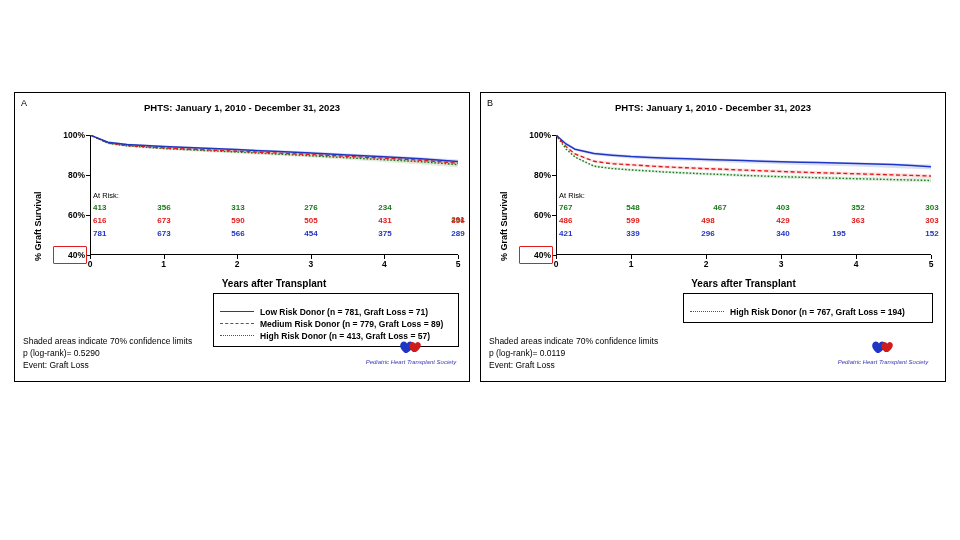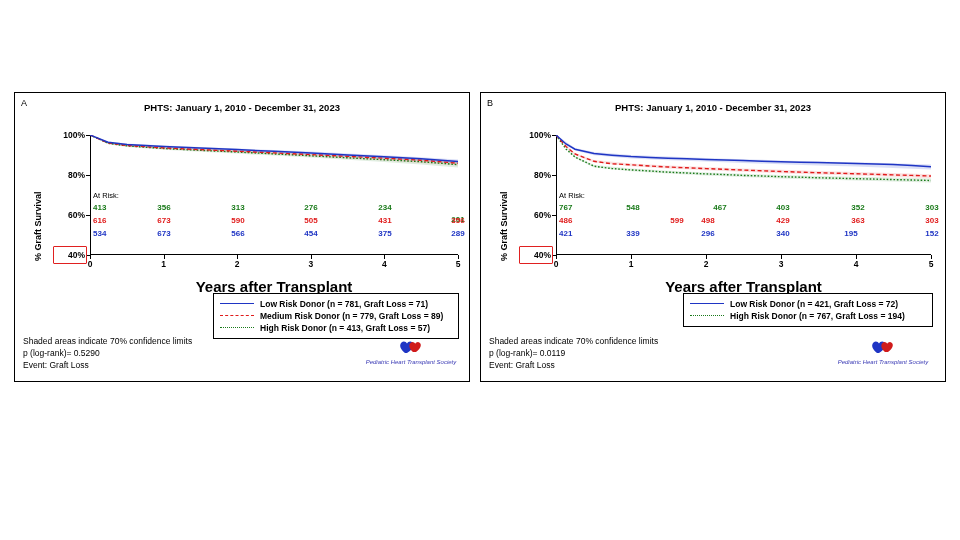--- a/index.html
+++ b/index.html
@@ -33,21 +33,21 @@
 
   .ylabel{
     position:absolute;
     transform:rotate(-90deg);
     transform-origin:left top;
     font-size:9px;font-weight:bold;color:#000;
     white-space:nowrap;
   }
   .xlabel{
     position:absolute;
-    font-size:15px;font-weight:bold;color:#000;
+    font-size:10px;font-weight:bold;color:#000;
     text-align:center;
   }
 
   .plot{position:absolute;overflow:visible;}
   .tick-y{
     position:absolute;right:100%;margin-right:5px;
     font-size:8.5px;font-weight:bold;color:#000;
     transform:translateY(-50%);
     white-space:nowrap;
   }
@@ -82,21 +82,21 @@
   .risk-cell.first{transform:none;}
   .green{color:#1a7a1a;}
   .red{color:#e01b1b;}
   .blue{color:#1f35c4;}
 
   .legend{
     position:absolute;
     border:1px solid #000;
     background:#fff;
     box-sizing:border-box;
-    padding:4px 7px 4px 6px;
+    padding:12px 7px 4px 6px;
   }
   .legend-row{
     display:flex;align-items:center;height:12px;
     font-size:8.5px;font-weight:bold;color:#000;white-space:nowrap;
   }
   .swatch{
     width:34px;height:0;margin-right:6px;flex:none;
     position:relative;
   }
   .swatch::before{
@@ -193,21 +193,21 @@
     </div>
     <div class="risk-row red" style="left:0;top:123px;width:100%;">
       <span class="risk-cell first" style="left:78px;">616</span>
       <span class="risk-cell" style="left:149px;">673</span>
       <span class="risk-cell" style="left:223px;">590</span>
       <span class="risk-cell" style="left:296px;">505</span>
       <span class="risk-cell" style="left:370px;">431</span>
       <span class="risk-cell" style="left:443px;">356</span>
     </div>
     <div class="risk-row blue" style="left:0;top:136px;width:100%;">
-      <span class="risk-cell first" style="left:78px;">534</span>
+      <span class="risk-cell first" style="left:78px;">781</span>
       <span class="risk-cell" style="left:149px;">673</span>
       <span class="risk-cell" style="left:223px;">566</span>
       <span class="risk-cell" style="left:296px;">454</span>
       <span class="risk-cell" style="left:370px;">375</span>
       <span class="risk-cell" style="left:443px;">289</span>
     </div>
 
     <div class="xlabel" style="left:75px;width:368px;top:185px;">Years after Transplant</div>
 
     <div class="legend" style="left:198px;top:200px;width:246px;">
@@ -300,42 +300,38 @@
     <div class="risk-row green" style="left:0;top:110px;width:100%;">
       <span class="risk-cell first" style="left:78px;">767</span>
       <span class="risk-cell" style="left:152px;">548</span>
       <span class="risk-cell" style="left:227px;margin-left:12px;">467</span>
       <span class="risk-cell" style="left:302px;">403</span>
       <span class="risk-cell" style="left:377px;">352</span>
       <span class="risk-cell" style="left:451px;">303</span>
     </div>
     <div class="risk-row red" style="left:0;top:123px;width:100%;">
       <span class="risk-cell first" style="left:78px;">486</span>
-      <span class="risk-cell" style="left:152px;margin-left:44px;">599</span>
+      <span class="risk-cell" style="left:152px;">599</span>
       <span class="risk-cell" style="left:227px;">498</span>
       <span class="risk-cell" style="left:302px;">429</span>
       <span class="risk-cell" style="left:377px;">363</span>
       <span class="risk-cell" style="left:451px;">303</span>
     </div>
     <div class="risk-row blue" style="left:0;top:136px;width:100%;">
       <span class="risk-cell first" style="left:78px;">421</span>
       <span class="risk-cell" style="left:152px;">339</span>
       <span class="risk-cell" style="left:227px;">296</span>
       <span class="risk-cell" style="left:302px;">340</span>
-      <span class="risk-cell" style="left:370px;">195</span>
+      <span class="risk-cell" style="left:358px;">195</span>
       <span class="risk-cell" style="left:451px;">152</span>
     </div>
 
     <div class="xlabel" style="left:75px;width:375px;top:185px;">Years after Transplant</div>
 
     <div class="legend" style="left:202px;top:200px;width:250px;">
-      <div class="legend-row">
-        <span class="swatch sw-blue"></span>
-        <span>Low Risk Donor (n = 421, Graft Loss = 72)</span>
-      </div>
       <div class="legend-row">
         <span class="swatch sw-green"></span>
         <span>High Risk Donor (n = 767, Graft Loss = 194)</span>
       </div>
     </div>
 
     <div class="footnotes" style="left:8px;top:242px;">
       <div>Shaded areas indicate 70% confidence limits</div>
       <div>p (log-rank)= 0.0119</div>
       <div>Event: Graft Loss</div>

